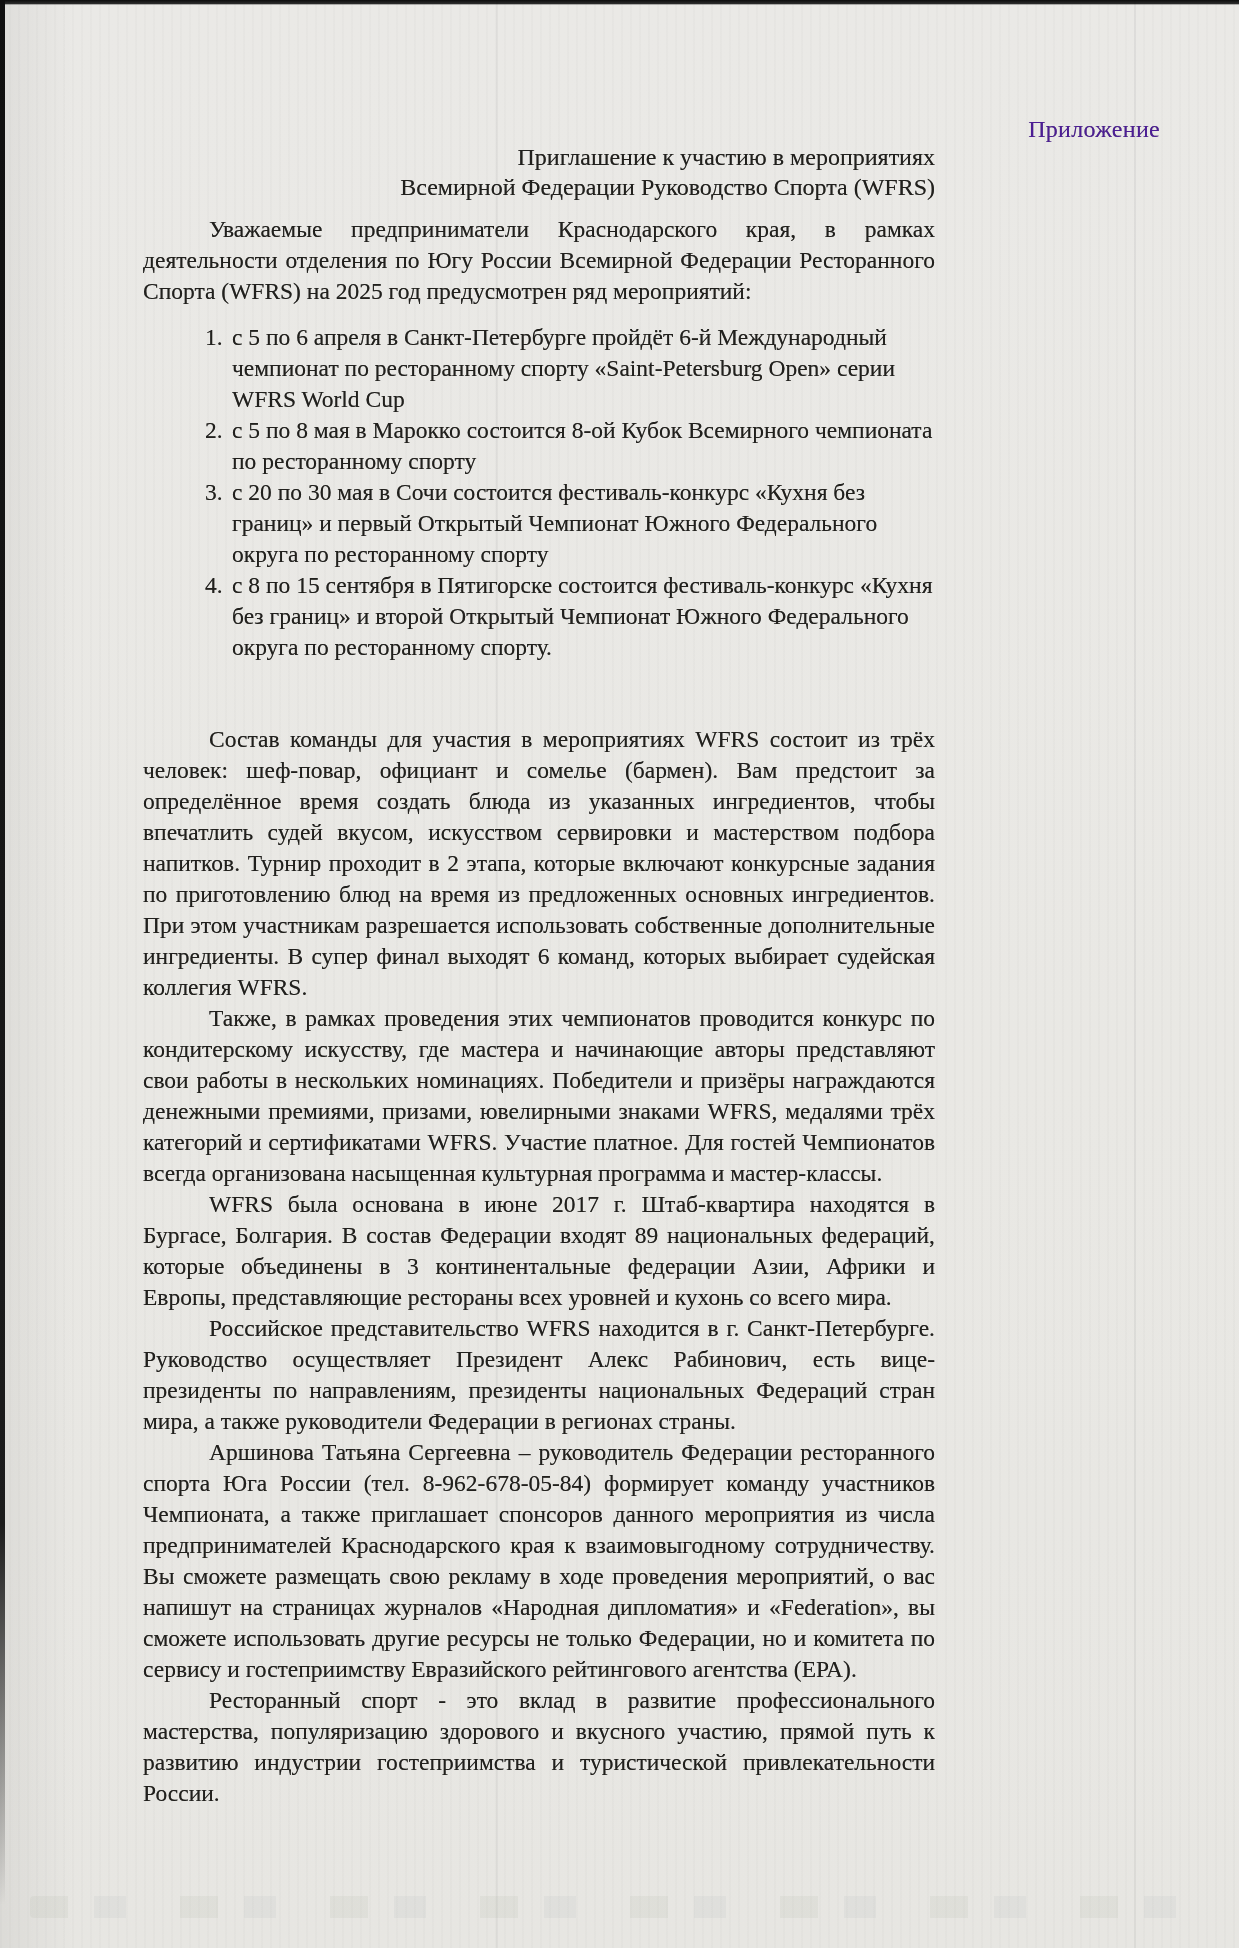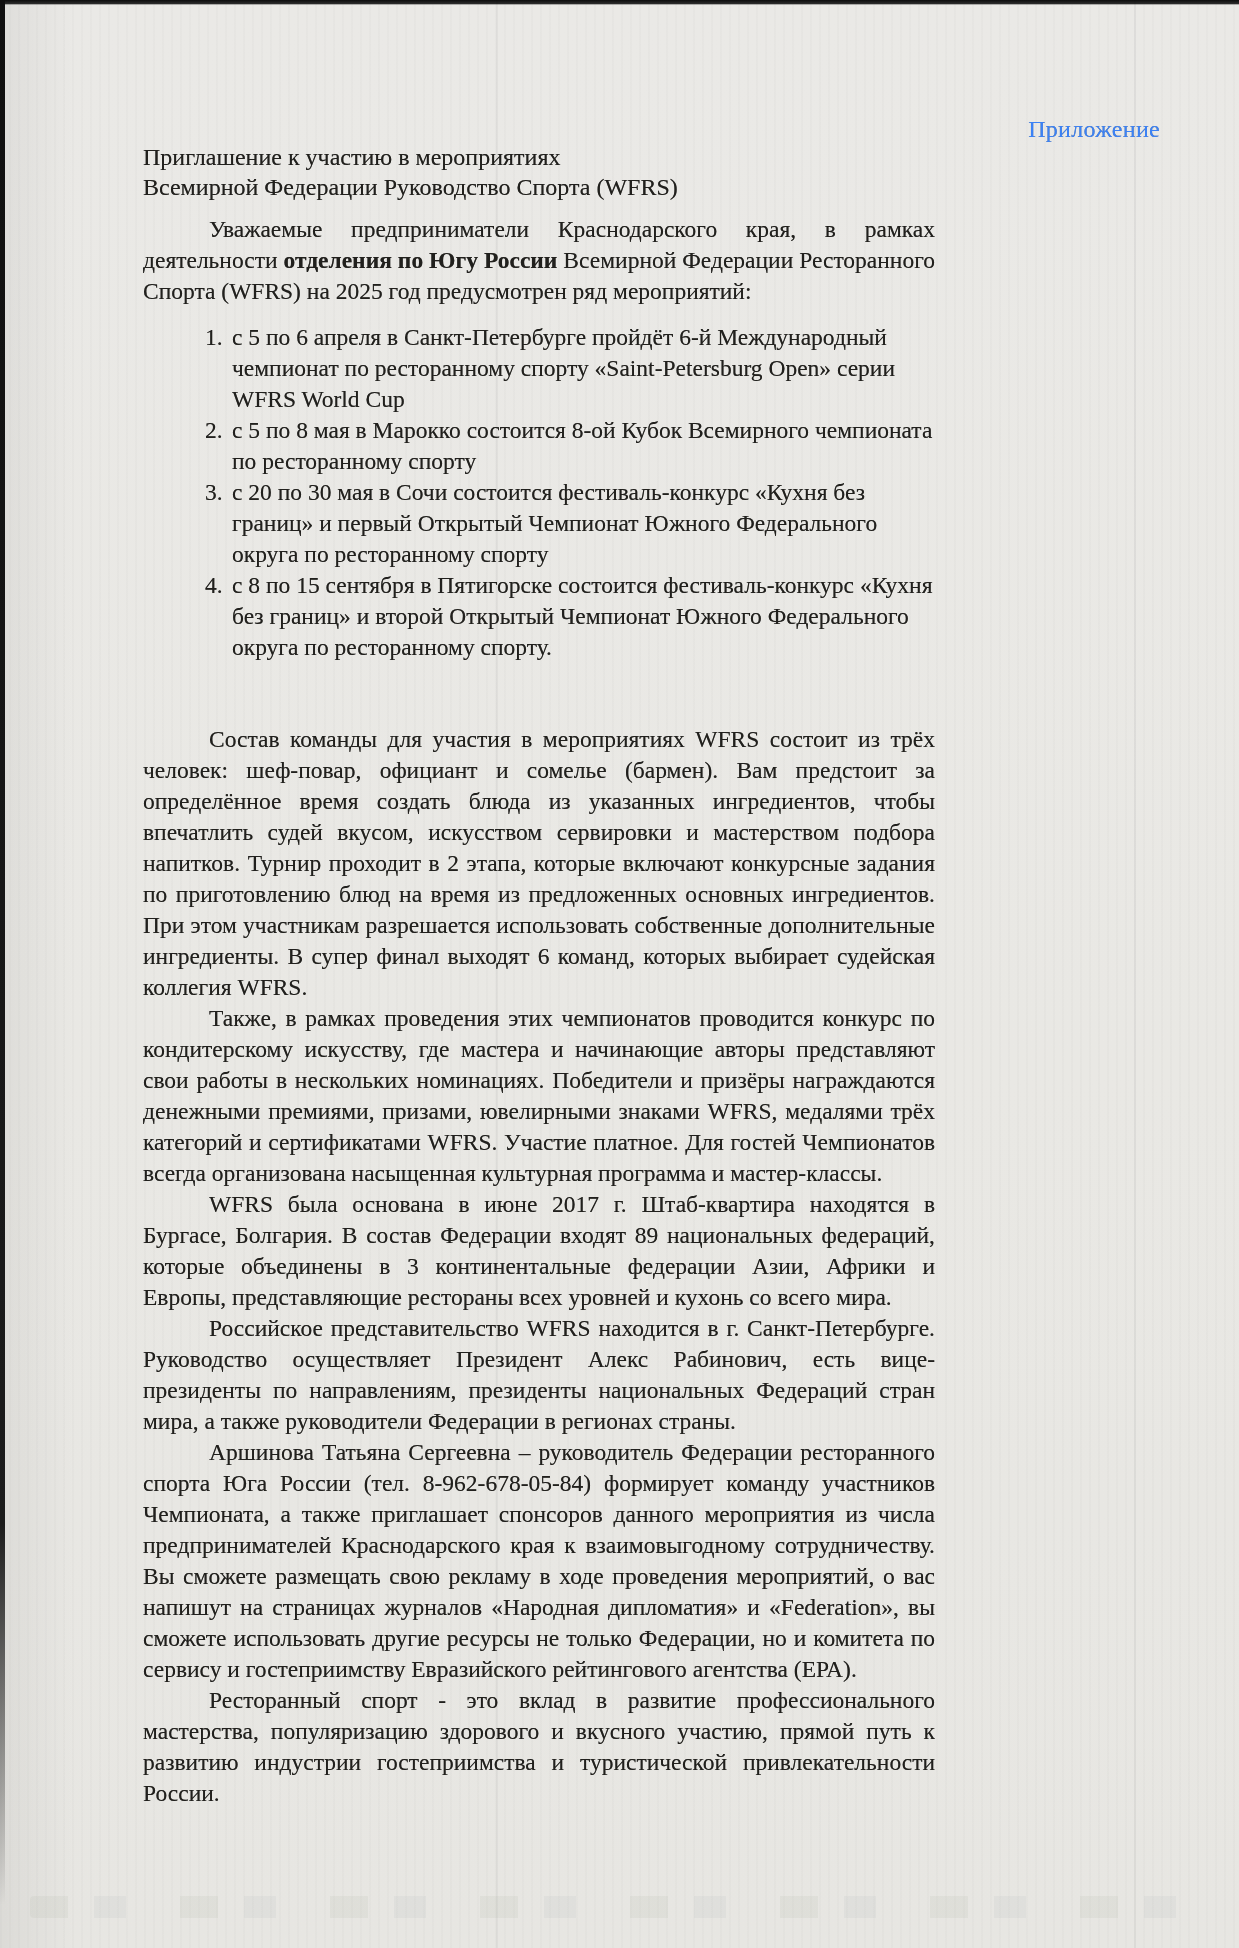--- a/index.html
+++ b/index.html
@@ -22,33 +22,33 @@
   .edge-left {
     position: absolute; top: 0; left: 0;
     width: 5px; height: 1905px;
     background: linear-gradient(180deg, #101010 0%, #1c1c1c 80%, rgba(30,30,30,0) 100%);
   }
   .corner-label {
     position: absolute;
     top: 116px; right: 79px;
     font-size: 24px;
     letter-spacing: 0.3px;
-    color: #3b82f6;
+    color: #4c1d95;
     text-shadow: 0 0 0.5px rgba(0,0,0,0.45);
   }
   .content {
     position: absolute;
     left: 143px; top: 142px;
     width: 792px;
     font-size: 23.5px;
     line-height: 31px;
     text-shadow: 0 0 0.5px rgba(20,20,18,0.5);
   }
   .doc-title {
-    text-align: left;
+    text-align: right;
     font-size: 24px;
     line-height: 30px;
     margin: 0 0 0 0;
   }
   p.par {
     margin: 0;
     text-align: justify;
     text-indent: 66px;
   }
   p.intro {
@@ -79,21 +79,21 @@
       rgba(0,0,0,0) 38px 64px,
       rgba(150,160,165,0.18) 64px 96px,
       rgba(0,0,0,0) 96px 150px);
     border-radius: 4px;
   }
   .streak {
     position: absolute;
     top: 0; width: 2px; height: 100%;
     background: rgba(0,0,0,0.035);
   }
-  b { font-weight: bold; }
+  b { font-weight: normal; }
 </style>
 </head>
 <body>
 
 <div>
   <div class="edge-top"></div>
   <div class="edge-left"></div>
   <div class="streak" style="left:496px;"></div>
   <div class="streak" style="left:1134px;"></div>
 

